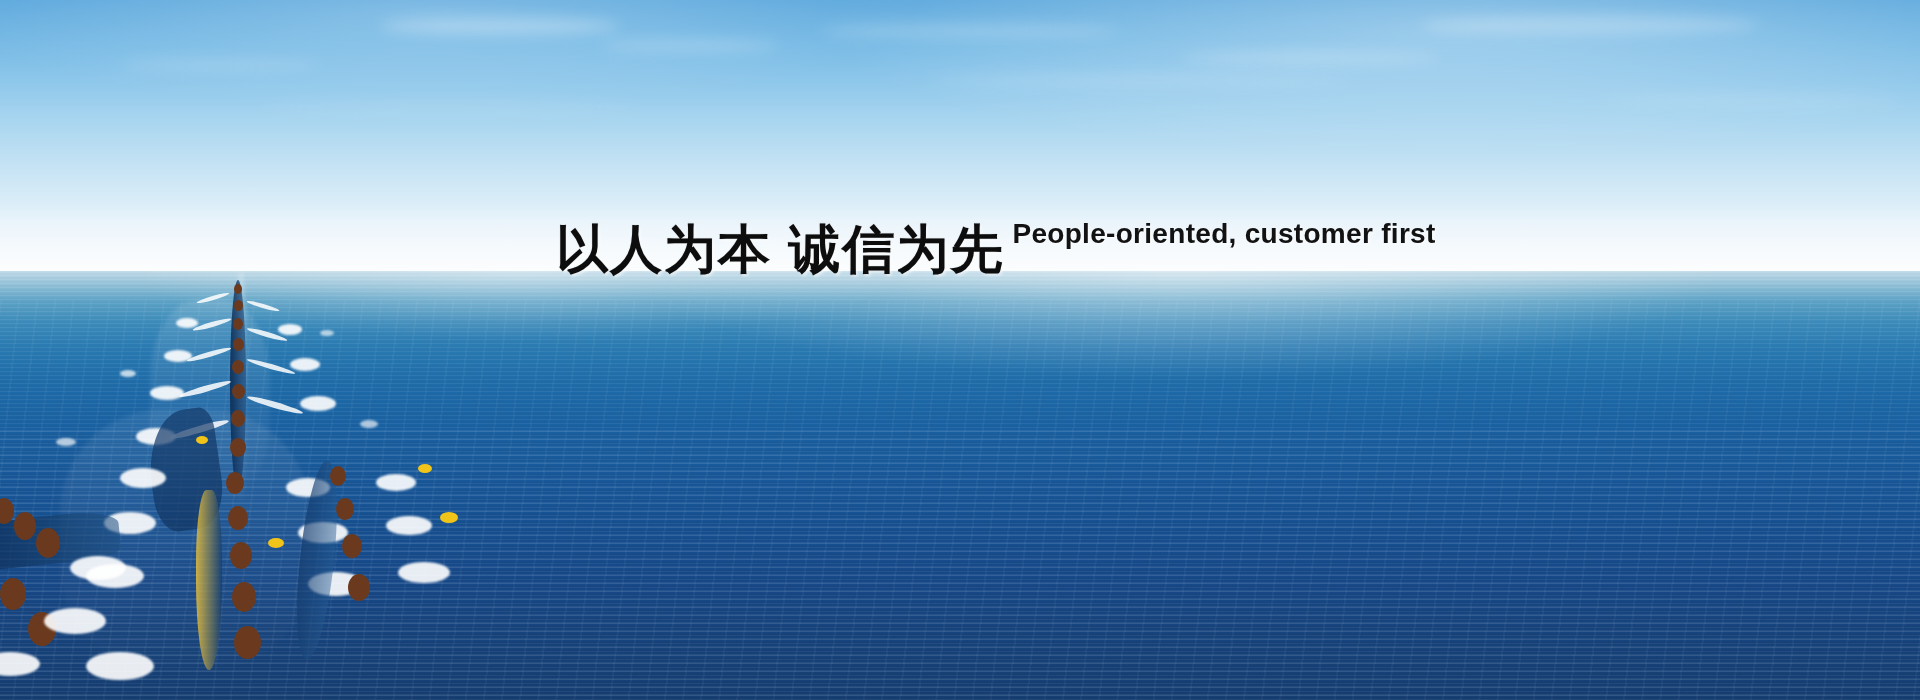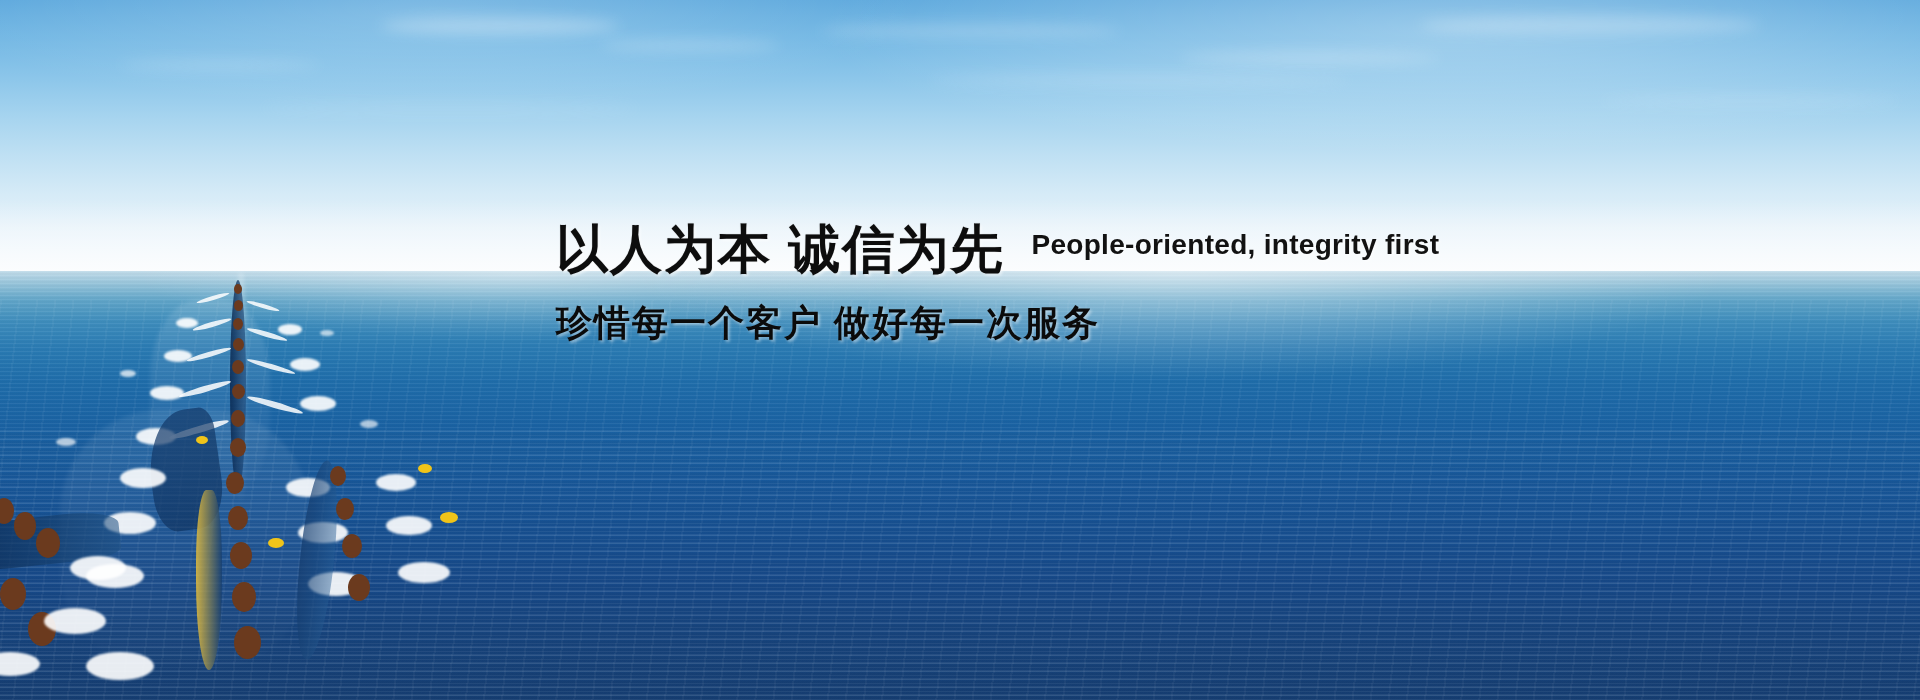--- a/index.html
+++ b/index.html
@@ -194,22 +194,22 @@
 
   
   .textblock {
     position: absolute;
     left: 556px;
     top: 222px;
     width: 900px;
   }
   .line-main {
     display: flex;
-    align-items: center;
-    gap: 27px;
+    align-items: flex-start;
+    gap: 8px;
     white-space: nowrap;
   }
   .cn-head {
     font-size: 52px;
     font-weight: 700;
     letter-spacing: 2px;
     color: #0d0d0d;
     line-height: 1.05;
     text-shadow: 2px 2px 3px rgba(255,255,255,0.55), 0 0 1px rgba(0,0,0,.4);
   }
@@ -340,18 +340,17 @@
 
     <div class="splash" style="left:120px; top:110px; width:16px; height:7px; opacity:.8;"></div>
     <div class="splash" style="left:320px; top:70px;  width:14px; height:6px; opacity:.7;"></div>
     <div class="splash" style="left:56px;  top:178px; width:20px; height:8px; opacity:.75;"></div>
     <div class="splash" style="left:360px; top:160px; width:18px; height:8px; opacity:.7;"></div>
   </div>
 
   <div class="textblock">
     <div class="line-main">
       <div class="cn-head">以人为本 诚信为先</div>
-      <div class="en-head">People-oriented, integrity first</div>
+      <div class="en-head">People-oriented, customer first</div>
     </div>
-    <div class="cn-sub">珍惜每一个客户  做好每一次服务</div>
   </div>
 
 </div>
 
 </body></html>

